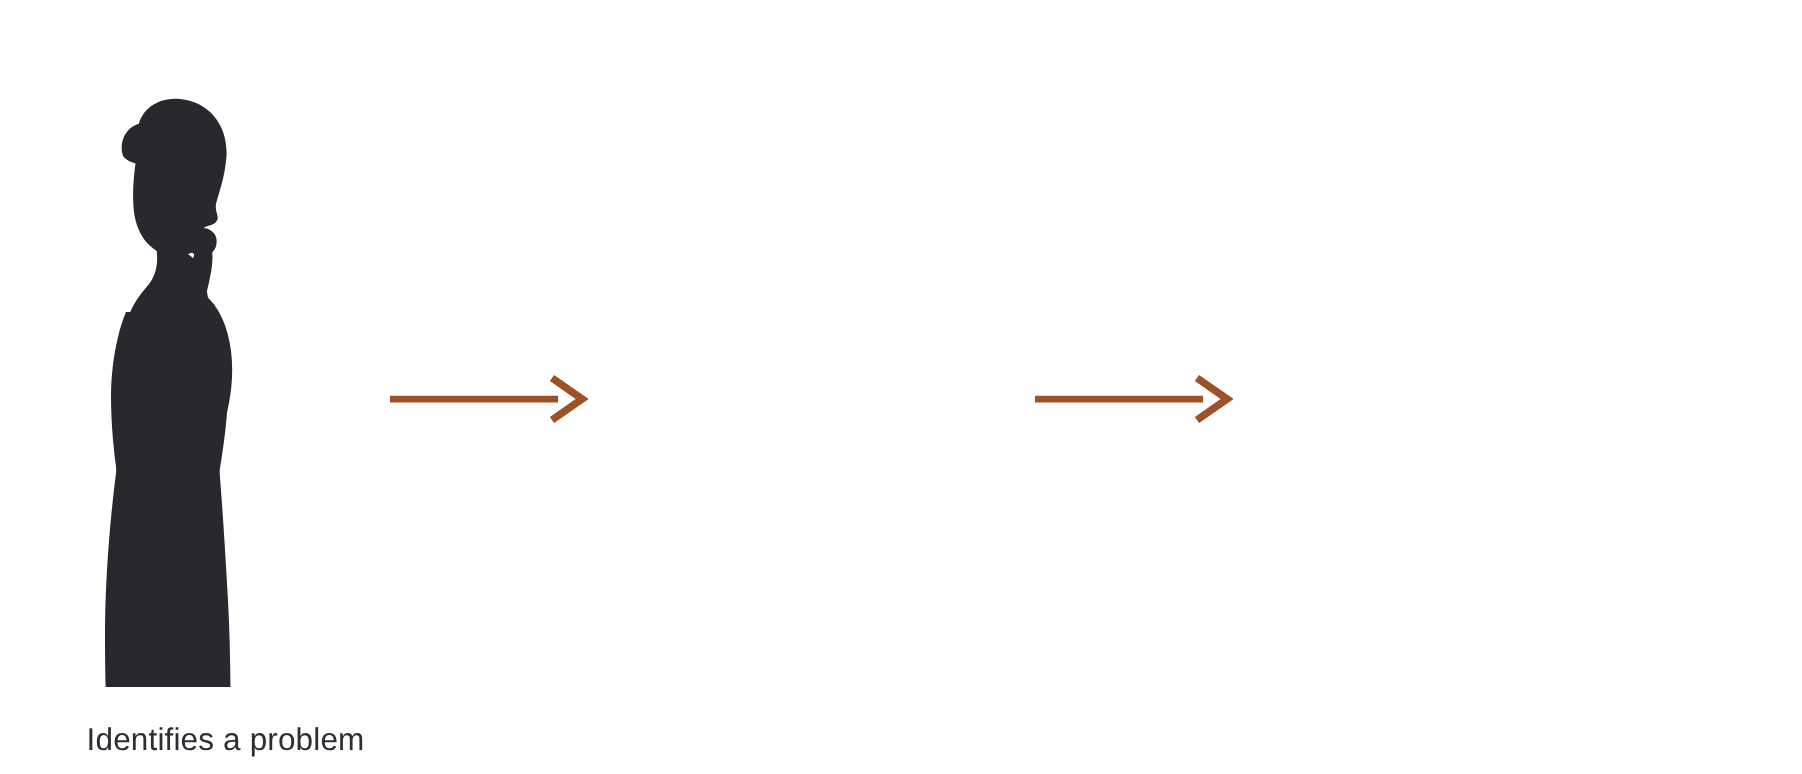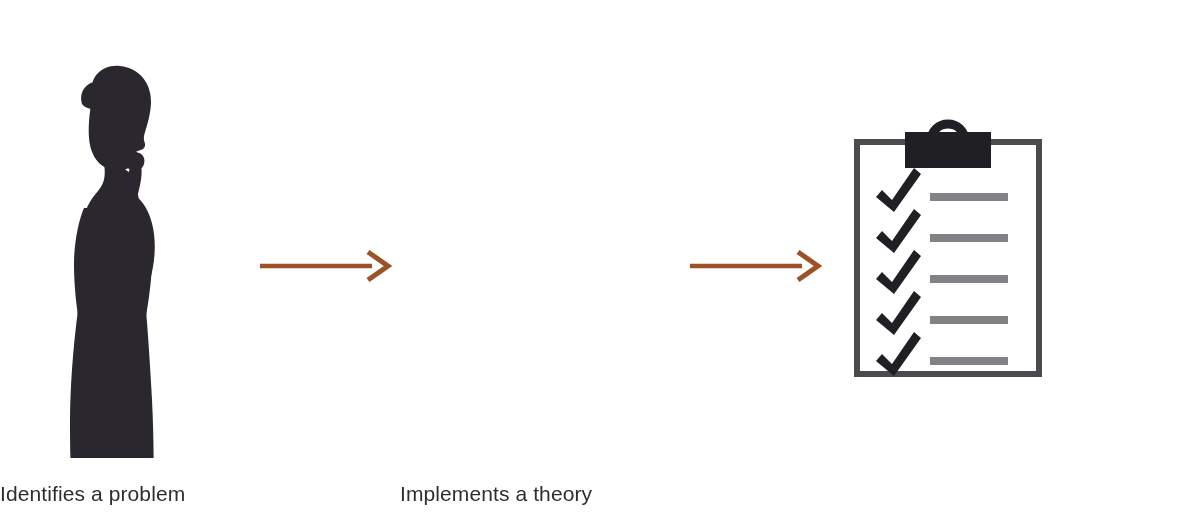--- a/index.html
+++ b/index.html
@@ -25,21 +25,21 @@
   }
   .art {
     position: absolute;
     top: 0;
     left: 0;
   }
   .caption {
     position: absolute;
     bottom: 8px;
     width: 100%;
-    text-align: left;
+    text-align: right;
     font-family: "Liberation Sans", sans-serif;
     font-size: 21px;
     line-height: 28px;
     color: #2f2d33;
     letter-spacing: 0.1px;
     white-space: nowrap;
   }
   #panel-problem  { left: 0px;   width: 243px; }
   #panel-theory   { left: 400px; width: 286px; }
   #panel-solution { left: 850px; width: 351px; }
@@ -122,48 +122,20 @@
     <div class="caption">Identifies a problem</div>
   </div>
 
   <div class="arrow-wrap" id="arrow-1">
     <svg width="134" height="40" viewBox="0 0 134 40" aria-hidden="true">
       <line x1="2" y1="20" x2="114" y2="20" stroke="#9c5226" stroke-width="4.5" stroke-linecap="butt"></line>
       <polyline points="110,6 130,20 110,34" fill="none" stroke="#9c5226" stroke-width="5" stroke-linejoin="miter" stroke-linecap="butt"></polyline>
     </svg>
   </div>
 
-  <div class="panel" id="panel-theory">
-
-    <svg id="fig-clipboard" class="art" width="200" height="290" viewBox="0 0 200 290" aria-hidden="true">
-
-      <rect x="9" y="38" width="182" height="232" fill="#ffffff" stroke="#4a4a4f" stroke-width="6"></rect>
-
-      <path d="M83 38 C83 14 117 14 117 38" fill="none" stroke="#201f24" stroke-width="9" stroke-linecap="butt"></path>
-
-      <rect x="57" y="28" width="86" height="36" fill="#201f24"></rect>
-
-      <g fill="#201f24">
-        <path d="M34 86 L44 96 L66 64 L73 70 L46 108 L28 93 Z"></path>
-        <path d="M34 127 L44 137 L66 105 L73 111 L46 149 L28 134 Z"></path>
-        <path d="M34 168 L44 178 L66 146 L73 152 L46 190 L28 175 Z"></path>
-        <path d="M34 209 L44 219 L66 187 L73 193 L46 231 L28 216 Z"></path>
-        <path d="M34 250 L44 260 L66 228 L73 234 L46 272 L28 257 Z"></path>
-      </g>
-      <g fill="#808285">
-        <rect x="82" y="89" width="78" height="8"></rect>
-        <rect x="82" y="130" width="78" height="8"></rect>
-        <rect x="82" y="171" width="78" height="8"></rect>
-        <rect x="82" y="212" width="78" height="8"></rect>
-        <rect x="82" y="253" width="78" height="8"></rect>
-      </g>
-    </svg>
-
-    <div class="caption">Implements a theory</div>
-  </div>
 
   <div class="arrow-wrap" id="arrow-2">
     <svg width="134" height="40" viewBox="0 0 134 40" aria-hidden="true">
       <line x1="2" y1="20" x2="114" y2="20" stroke="#9c5226" stroke-width="4.5" stroke-linecap="butt"></line>
       <polyline points="110,6 130,20 110,34" fill="none" stroke="#9c5226" stroke-width="5" stroke-linejoin="miter" stroke-linecap="butt"></polyline>
     </svg>
   </div>
 
 
 </div>

